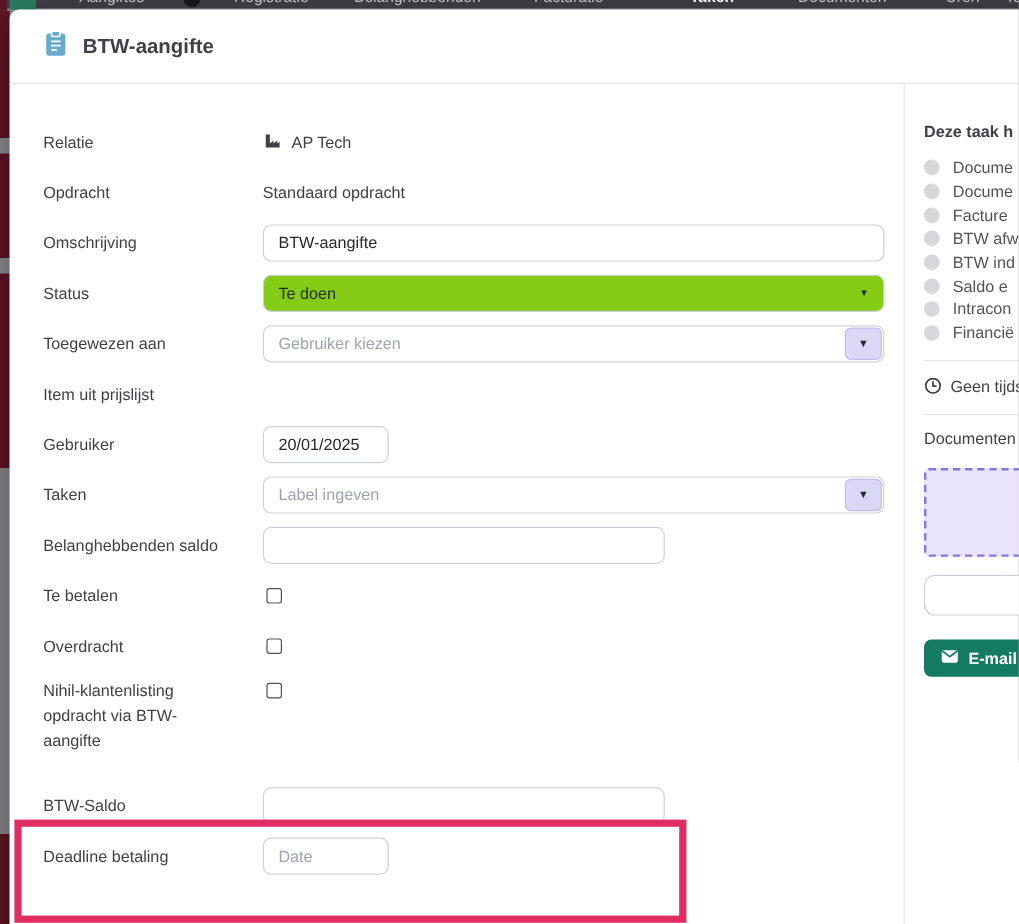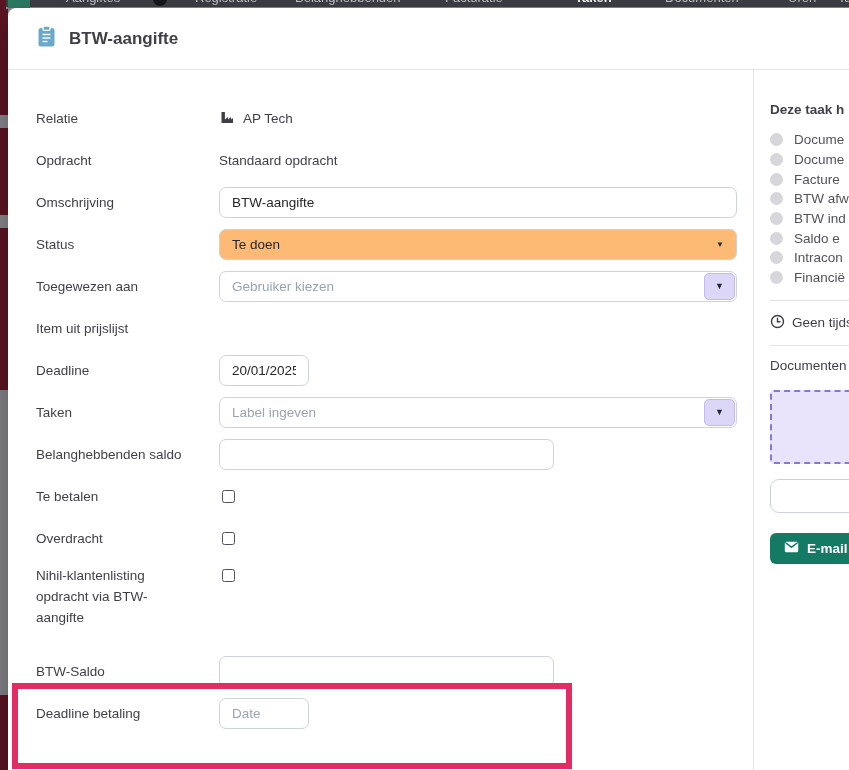--- a/index.html
+++ b/index.html
@@ -24,26 +24,26 @@
   .modal-title { font-size:17px; font-weight:600; color:#3f3f46; }
 
   
   .form { position:absolute; left:0; top:62px; width:745px; padding:33px 0 0 28px; }
   .row { display:flex; align-items:center; height:30px; margin-bottom:12px; }
   .row.tall { height:auto; align-items:flex-start; margin-bottom:28px; }
   .lbl { width:183px; flex:0 0 183px; font-size:13.5px; color:#3f3f46; line-height:21px; padding-right:28px; }
   .val { font-size:13.5px; color:#3f3f46; display:flex; align-items:center; gap:8px; }
   .fieldwrap { position:relative; width:518px; height:31px; }
   .fieldwrap.w-mid { width:335px; }
-  .fieldwrap.w-sm  { width:90px; }
+  .fieldwrap.w-sm  { width:105px; }
   .tb { width:100%; height:31px; border:1px solid #cfd2d8; border-radius:7px; padding:0 12px;
         font-size:13.5px; color:#27272a; font-family:"Liberation Sans",sans-serif; background:#fff; outline:none; }
   .tb::placeholder { color:#9ca3af; }
   .selectbox { width:100%; height:31px; border:1px solid #cfd2d8; border-radius:7px; padding:0 12px;
-        font-size:13.5px; color:#27272a; background:#fdba74; display:flex; align-items:center; cursor:pointer; }
+        font-size:13.5px; color:#27272a; background:#84cc16; display:flex; align-items:center; cursor:pointer; }
   .caret-right { position:absolute; right:13px; top:50%; transform:translateY(-50%); font-size:8px; color:#1f2937; }
   .addon { position:absolute; right:2px; top:2px; width:31px; height:27px; background:#dcd6f7;
            border:1px solid #c4b9f0; border-radius:5px; display:flex; align-items:center; justify-content:center;
            font-size:9px; color:#1f2937; cursor:pointer; }
   .addon.x { font-size:12px; font-weight:bold; }
   .cb { appearance:none; -webkit-appearance:none; width:13px; height:13px; border:1.4px solid #52525b;
         border-radius:2.5px; margin-left:3px; background:#fff; cursor:pointer; }
   .row.tall .cb { margin-top:4px; }
 
   
@@ -156,21 +156,21 @@
           <span>▼</span>
         </span>
       </div>
     </div>
 
     <div class="row">
       <div class="lbl">Item uit prijslijst</div>
     </div>
 
     <div class="row">
-      <div class="lbl">Deadline</div>
+      <div class="lbl">Gebruiker</div>
       <div class="fieldwrap w-sm">
         <input class="tb" type="text" value="20/01/2025" style="">
       </div>
     </div>
 
     <div class="row">
       <div class="lbl">Taken</div>
       <div class="fieldwrap">
         <input class="tb" type="text" placeholder="Label ingeven" style="">
         <span class="addon">

